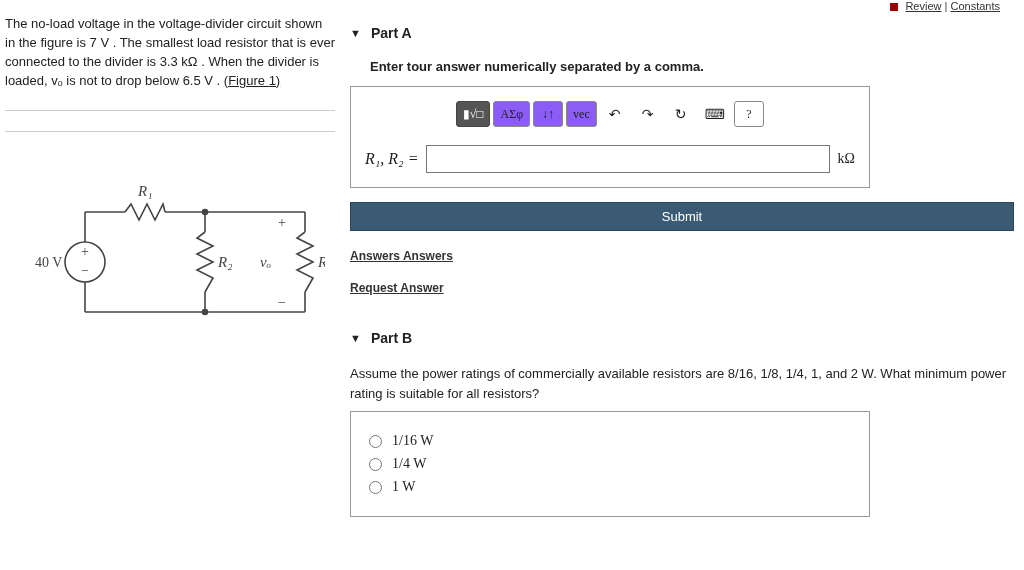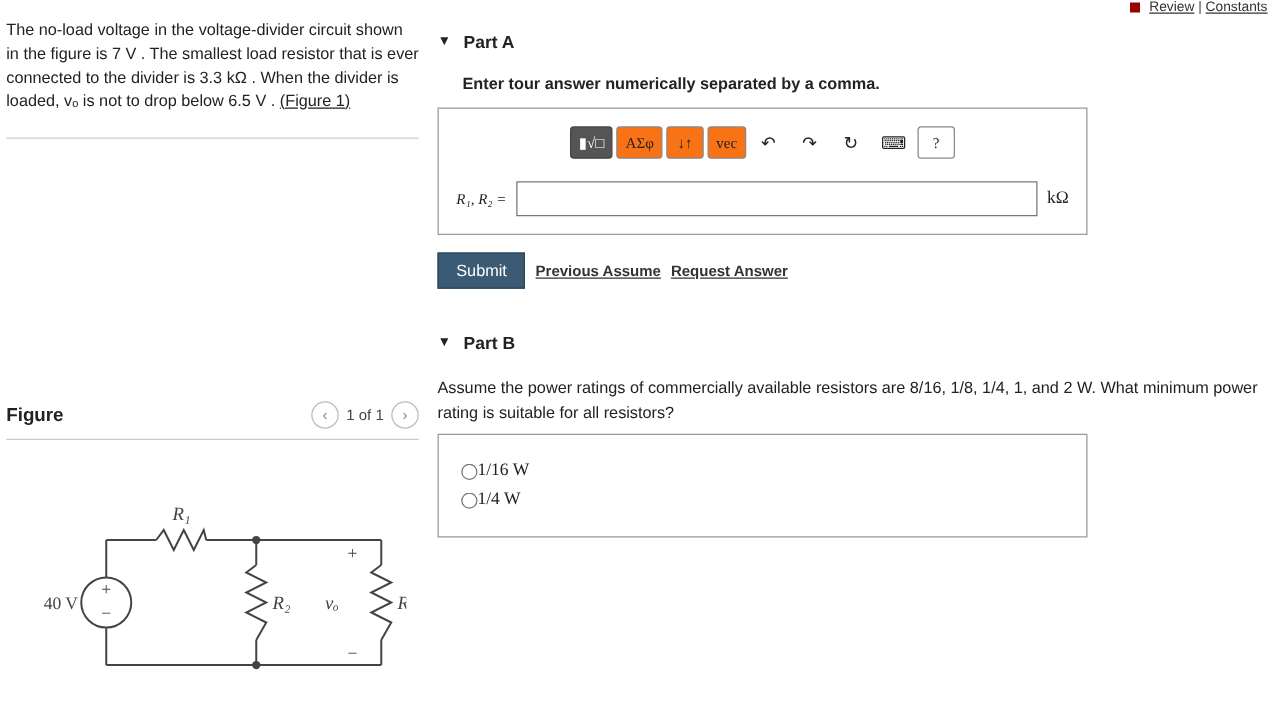--- a/index.html
+++ b/index.html
@@ -6,21 +6,21 @@
   body {
     margin: 0;
     font-family: Arial, Helvetica, sans-serif;
     font-size: 13px;
     color: #222;
     background: #fff;
     width: 1024px;
   }
   .top-right {
     position: absolute;
-    right: 10px;
+    right: 24px;
     top: 0;
     font-size: 11px;
     color: #444;
   }
   .top-right .sq { display:inline-block; width:8px; height:8px; background:#900; margin-right:4px; vertical-align:middle;}
   .top-right a { text-decoration: underline; color:#333; }
   .page {
     display: flex;
     padding-top: 15px;
   }
@@ -65,72 +65,64 @@
   .question-text { margin-bottom: 8px; line-height:1.5; }
   .instr { font-weight:bold; margin-bottom:12px;padding-left:20px; }
   .answer-box {
     border: 1px solid #999;
     padding: 14px;
     background: #fff;
     margin-bottom: 14px;
   }
   .toolbar { display:flex; gap:3px; justify-content:center; margin-bottom:18px; align-items:center;}
   .tbn {
-    border:1px solid #888; background:#f97316; min-width:30px; height:26px;
+    border:1px solid #888; background:#8b5cf6; min-width:30px; height:26px;
     display:inline-flex; align-items:center; justify-content:center;
     font-size:12px; border-radius:3px; cursor:pointer;
     font-family: 'Times New Roman', serif;
     padding: 0 6px;
   }
   .tbn.dark { background:#555; color:#fff; border-color:#444;}
   .tbn.noborder { border:none; background:none; font-family: Arial; font-size:14px; color:#222;}
   .ans-line { display:flex; align-items:center; gap:8px; }
-  .var { font-style: italic; font-family:'Times New Roman', serif; font-size:12px;}
+  .var { font-style: italic; font-family:'Times New Roman', serif; font-size:16px;}
   .ans-input {
     flex:1; height:28px; border:1px solid #777; padding:2px 4px; font-size:14px;
   }
   .unit { font-family:'Times New Roman', serif; font-size:14px;}
-  .submit-row { display:flex; align-items:center; gap:8px; }
+  .submit-row { display:flex; gap:18px;flex-direction:column; }
   .submit-btn {
     background:#3a5b73; color:#fff; border:1px solid #2b4558;
     padding:6px 14px; font-size:13px; cursor:pointer;
   }
   .alink { font-size:12px; text-decoration:underline; color:#333; cursor:pointer; font-weight:bold;}
   .radio-box {
     border:1px solid #999; padding:14px 18px; margin-top:8px; width:520px;
   }
-  .radio-row { display:flex; align-items:center; margin:7px 0; font-family:'Times New Roman', serif; font-size:14px;}
+  .radio-row { display:flex; align-items:center; gap:10px; margin:7px 0; font-family:'Times New Roman', serif; font-size:14px;}
   .radio-row input { margin:0; }
 </style>
 </head>
 <body>
 
 <div class="top-right">
   <span class="sq"></span>
   <a>Review</a>
   <span> | </span>
   <a>Constants</a>
 </div>
 
 <div class="page">
   <div class="left">
     <div class="intro">
       <span>The no-load voltage in the voltage-divider circuit shown in the figure is 7 V . The smallest load resistor that is ever connected to the divider is 3.3 kΩ . When the divider is loaded, vₒ is not to drop below 6.5 V .</span>
       <span class="fig-link">(Figure 1)</span>
     </div>
     <hr class="sep">
 
-    <div class="figure-header">
-      <h3>Figure</h3>
-      <div class="fig-nav">
-        <span class="nav-btn">‹</span>
-        <span>1 of 1</span>
-        <span class="nav-btn">›</span>
-      </div>
-    </div>
     <hr class="sep" style="margin-top:8px;">
 
     <div class="circuit">
       <svg width="300" height="160" viewBox="0 0 300 160">
         <g stroke="#444" stroke-width="1.6" fill="none">
 
           <line x1="60" y1="30" x2="100" y2="30"></line>
           <line x1="140" y1="30" x2="180" y2="30"></line>
           <line x1="180" y1="30" x2="180" y2="50"></line>
           <line x1="180" y1="110" x2="180" y2="130"></line>
@@ -192,34 +184,38 @@
       </div>
       <div class="ans-line">
         <span class="var">R₁, R₂ =</span>
         <input class="ans-input" type="text" style="">
         <span class="unit">kΩ</span>
       </div>
     </div>
 
     <div class="submit-row">
       <button class="submit-btn">Submit</button>
-      <span class="alink">Previous Assume</span>
+      <span class="alink">Answers Answers</span>
       <span class="alink">Request Answer</span>
     </div>
 
     <div class="part-row" style="margin-top:35px;">
       <span class="caret">▼</span>
       <span>Part B</span>
     </div>
     <div class="question-text">Assume the power ratings of commercially available resistors are 8/16, 1/8, 1/4, 1, and 2 W. What minimum power rating is suitable for all resistors?</div>
 
     <div class="radio-box">
       <label class="radio-row">
         <input type="radio" name="pb" style="">
         <span>1/16 W</span>
       </label>
       <label class="radio-row">
         <input type="radio" name="pb" style="">
         <span>1/4 W</span>
       </label>
+      <label class="radio-row">
+        <input type="radio" name="pb" style="">
+        <span>1 W</span>
+      </label>
     </div>
   </div>
 </div>
 
 </body></html>

